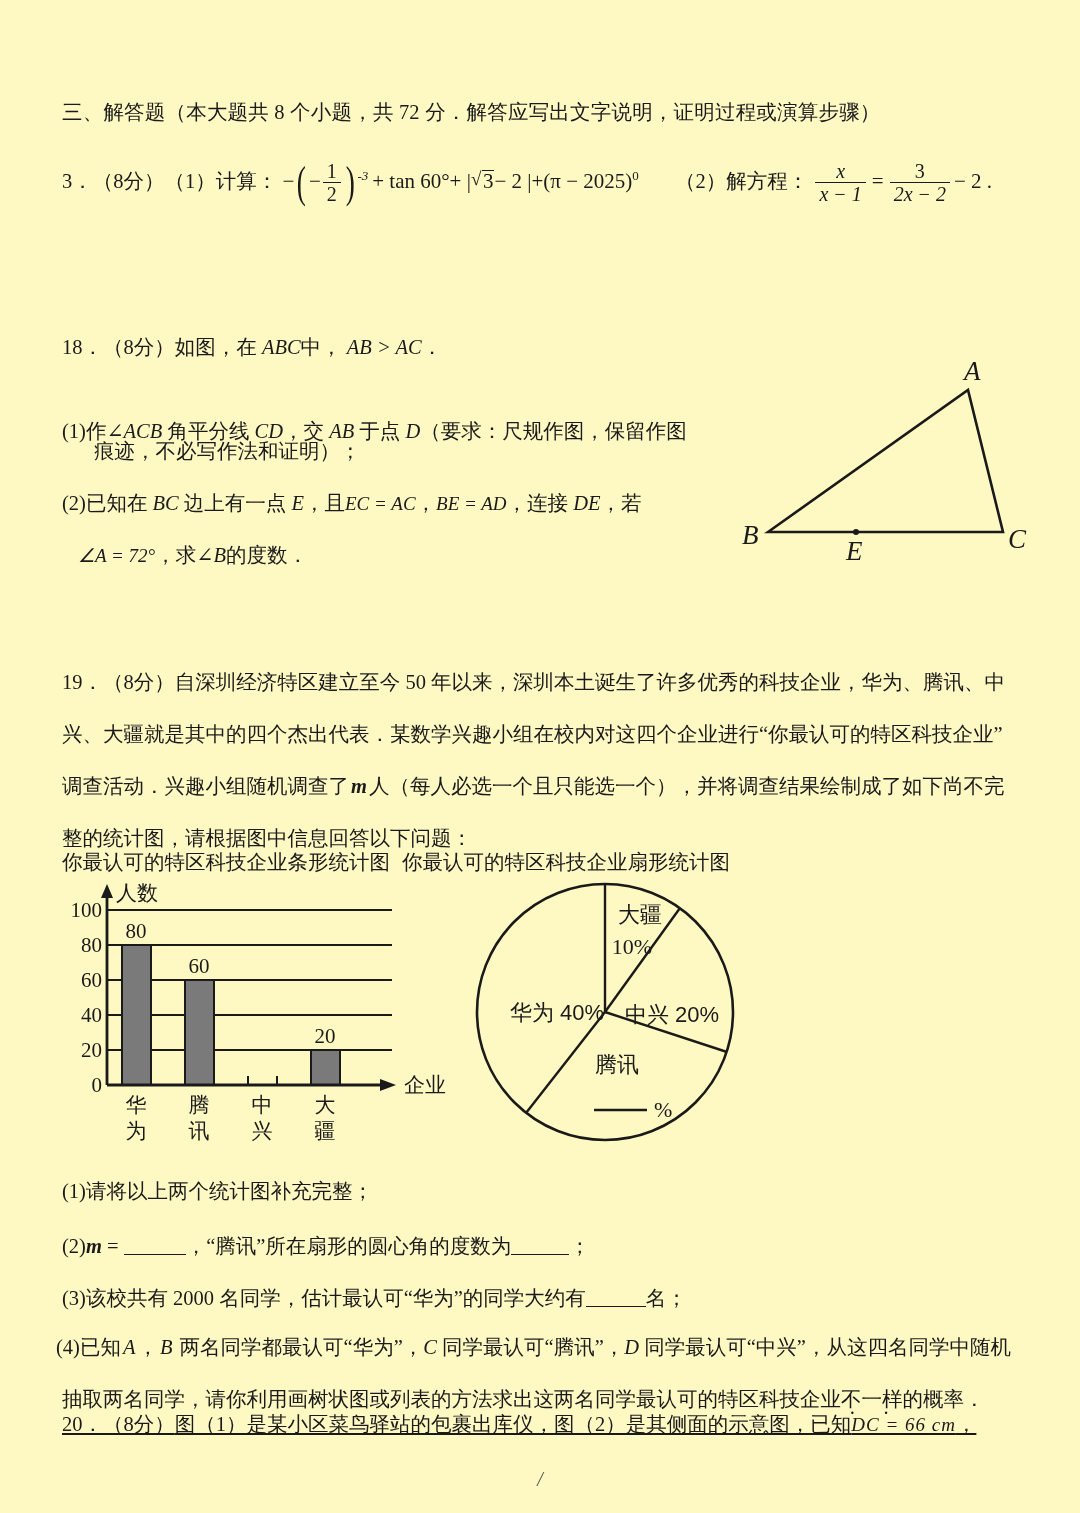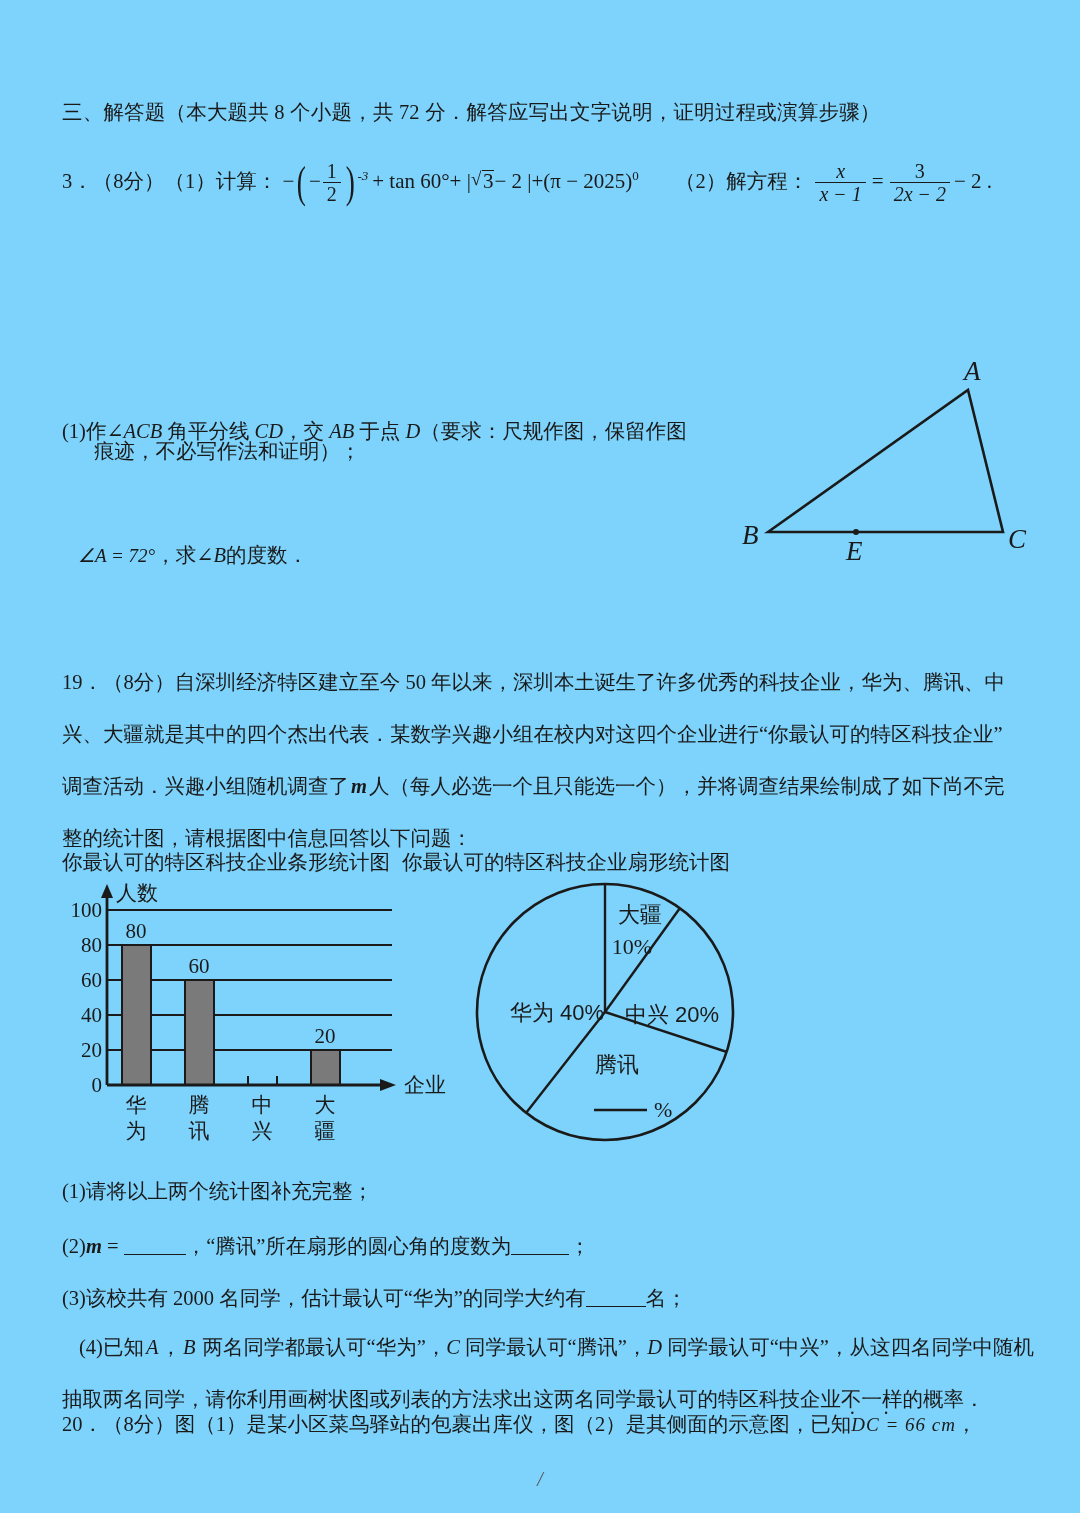--- a/index.html
+++ b/index.html
@@ -9,21 +9,21 @@
   }
   body {
     font-family: "Liberation Serif", "DejaVu Serif", serif;
     color: #1a1a1a;
   }
   #page {
     position: relative;
     width: 1080px;
     height: 1513px;
     overflow: hidden;
-    background: #7dd3fc;
+    background: #fef9c3;
   }
   .blk { position: absolute; }
 
   
   .sec-head {
     left: 62px; top: 98px; width: 960px;
     font-size: 20.5px; letter-spacing: .2px; white-space: nowrap;
   }
   .qline { font-size: 20.5px; line-height: 1.0; white-space: nowrap; }
 
@@ -95,27 +95,35 @@
       <span>−</span><span class="paren-big">(</span><span>−</span><span class="frac"><span class="num">1</span><span class="den">2</span></span><span class="paren-big">)</span><span class="sup mi">-3</span><span style="margin-left:4px">+ tan 60°+ |</span><span class="sqrt-wrap"><span class="rad">3</span></span><span>− 2 |</span><span>+(</span><span>π − 2025</span>)<span class="sup">0</span>
     </span>
 
     <span style="display:inline-block;width:26px"></span>
     <span class="mu">（2）解方程：</span>
 
     <span class="math"><span class="frac" style="font-size:20px"><span class="num mi">x</span><span class="den mi">x − 1</span></span><span style="margin:0 4px">=</span><span class="frac" style="font-size:20px"><span class="num">3</span><span class="den mi">2x − 2</span></span><span style="margin-left:2px">− 2 .</span>
     </span>
   </div>
 
+  <div class="blk qline" style="left:62px; top:337px;">
+    <span class="mu">18．</span><span class="mu">（8分）</span><span class="mu">如图，在</span>
+    <span class="mi">ABC</span><span class="mu">中，</span>
+    <span class="mi">AB &gt; AC</span><span class="mu">．</span>
+  </div>
 
   <div class="blk qline" style="left:62px; top:389px;margin-top:32px;">
     <span>(1)作∠</span><span class="mi">ACB</span><span> 角平分线 </span><span class="mi">CD</span><span>，交 </span><span class="mi">AB</span><span> 于点 </span><span class="mi">D</span><span>（要求：尺规作图，保留作图</span>
   </div>
 
   <div class="blk qline" style="left:62px; top:441px;margin-left:32px;">痕迹，不必写作法和证明）；</div>
 
+  <div class="blk qline" style="left:62px; top:493px;">
+    <span>(2)已知在 </span><span class="mi">BC</span><span> 边上有一点 </span><span class="mi">E</span><span>，且</span><span class="mi" style="font-size:19px">EC = AC</span><span>，</span><span class="mi" style="font-size:19px">BE = AD</span><span>，连接 </span><span class="mi">DE</span><span>，若</span>
+  </div>
 
   <div class="blk qline" style="left:78px; top:545px;text-align:center;">
     <span class="mi" style="font-size:19px">∠A = 72°</span><span>，求∠</span><span class="mi">B</span><span>的度数．</span>
   </div>
 
   <svg class="blk" id="tri" viewBox="0 0 310 215">
     <polygon points="32,174 232,32 267,174" fill="none" stroke="#1a1a1a" stroke-width="2.6" stroke-linejoin="miter"></polygon>
     <circle cx="120" cy="174" r="3" fill="#1a1a1a"></circle>
     <text x="228" y="22" font-family="Liberation Serif, serif" font-style="italic" font-size="27" fill="#1a1a1a">A</text>
     <text x="6" y="186" font-family="Liberation Serif, serif" font-style="italic" font-size="27" fill="#1a1a1a">B</text>
@@ -215,27 +223,27 @@
   <div class="blk qline" style="left:62px; top:1181px;">(1)请将以上两个统计图补充完整；</div>
 
   <div class="blk qline" style="left:62px; top:1233px;">
     <span>(2)</span><span class="bolditalic">m</span><span> = </span><span class="blank-u" style="width:62px"></span><span>，“腾讯”所在扇形的圆心角的度数为</span><span class="blank-u" style="width:58px"></span><span>；</span>
   </div>
 
   <div class="blk qline" style="left:62px; top:1285px;">
     <span>(3)该校共有 2000 名同学，估计最认可“华为”的同学大约有</span><span class="blank-u" style="width:60px"></span><span>名；</span>
   </div>
 
-  <div class="blk qline" style="left:79px; top:1337px;">
+  <div class="blk qline" style="left:56px; top:1337px;">
     <span>(4)已知</span><span class="mi" style="padding:0 2px">A</span><span>，</span><span class="mi" style="padding:0 2px">B</span><span> 两名同学都最认可“华为”，</span><span class="mi">C</span><span> 同学最认可“腾讯”，</span><span class="mi">D</span><span> 同学最认可“中兴”，从这四名同学中随机</span>
   </div>
 
   <div class="blk qline" style="left:62px; top:1389px;">
     <span>抽取两名同学，请你利用画树状图或列表的方法求出这两名同学最认可的特区科技企业</span><span class="dotted">不一样</span><span>的概率．</span>
   </div>
 
-  <div class="blk qline" style="left:62px; top:1414px;">
+  <div class="blk qline" style="left:62px; top:1414px;text-decoration:underline;">
     <span class="mu">20．</span><span class="mu">（8分）</span><span class="mu">图（1）是某小区菜鸟驿站的包裹出库仪，图（2）是其侧面的示意图，已知</span><span class="mi" style="font-size:19px;letter-spacing:1px">DC = 66 cm</span><span>，</span>
   </div>
 
   <div class="blk pagemark">/</div>
 
 </div>
 
 </body></html>

